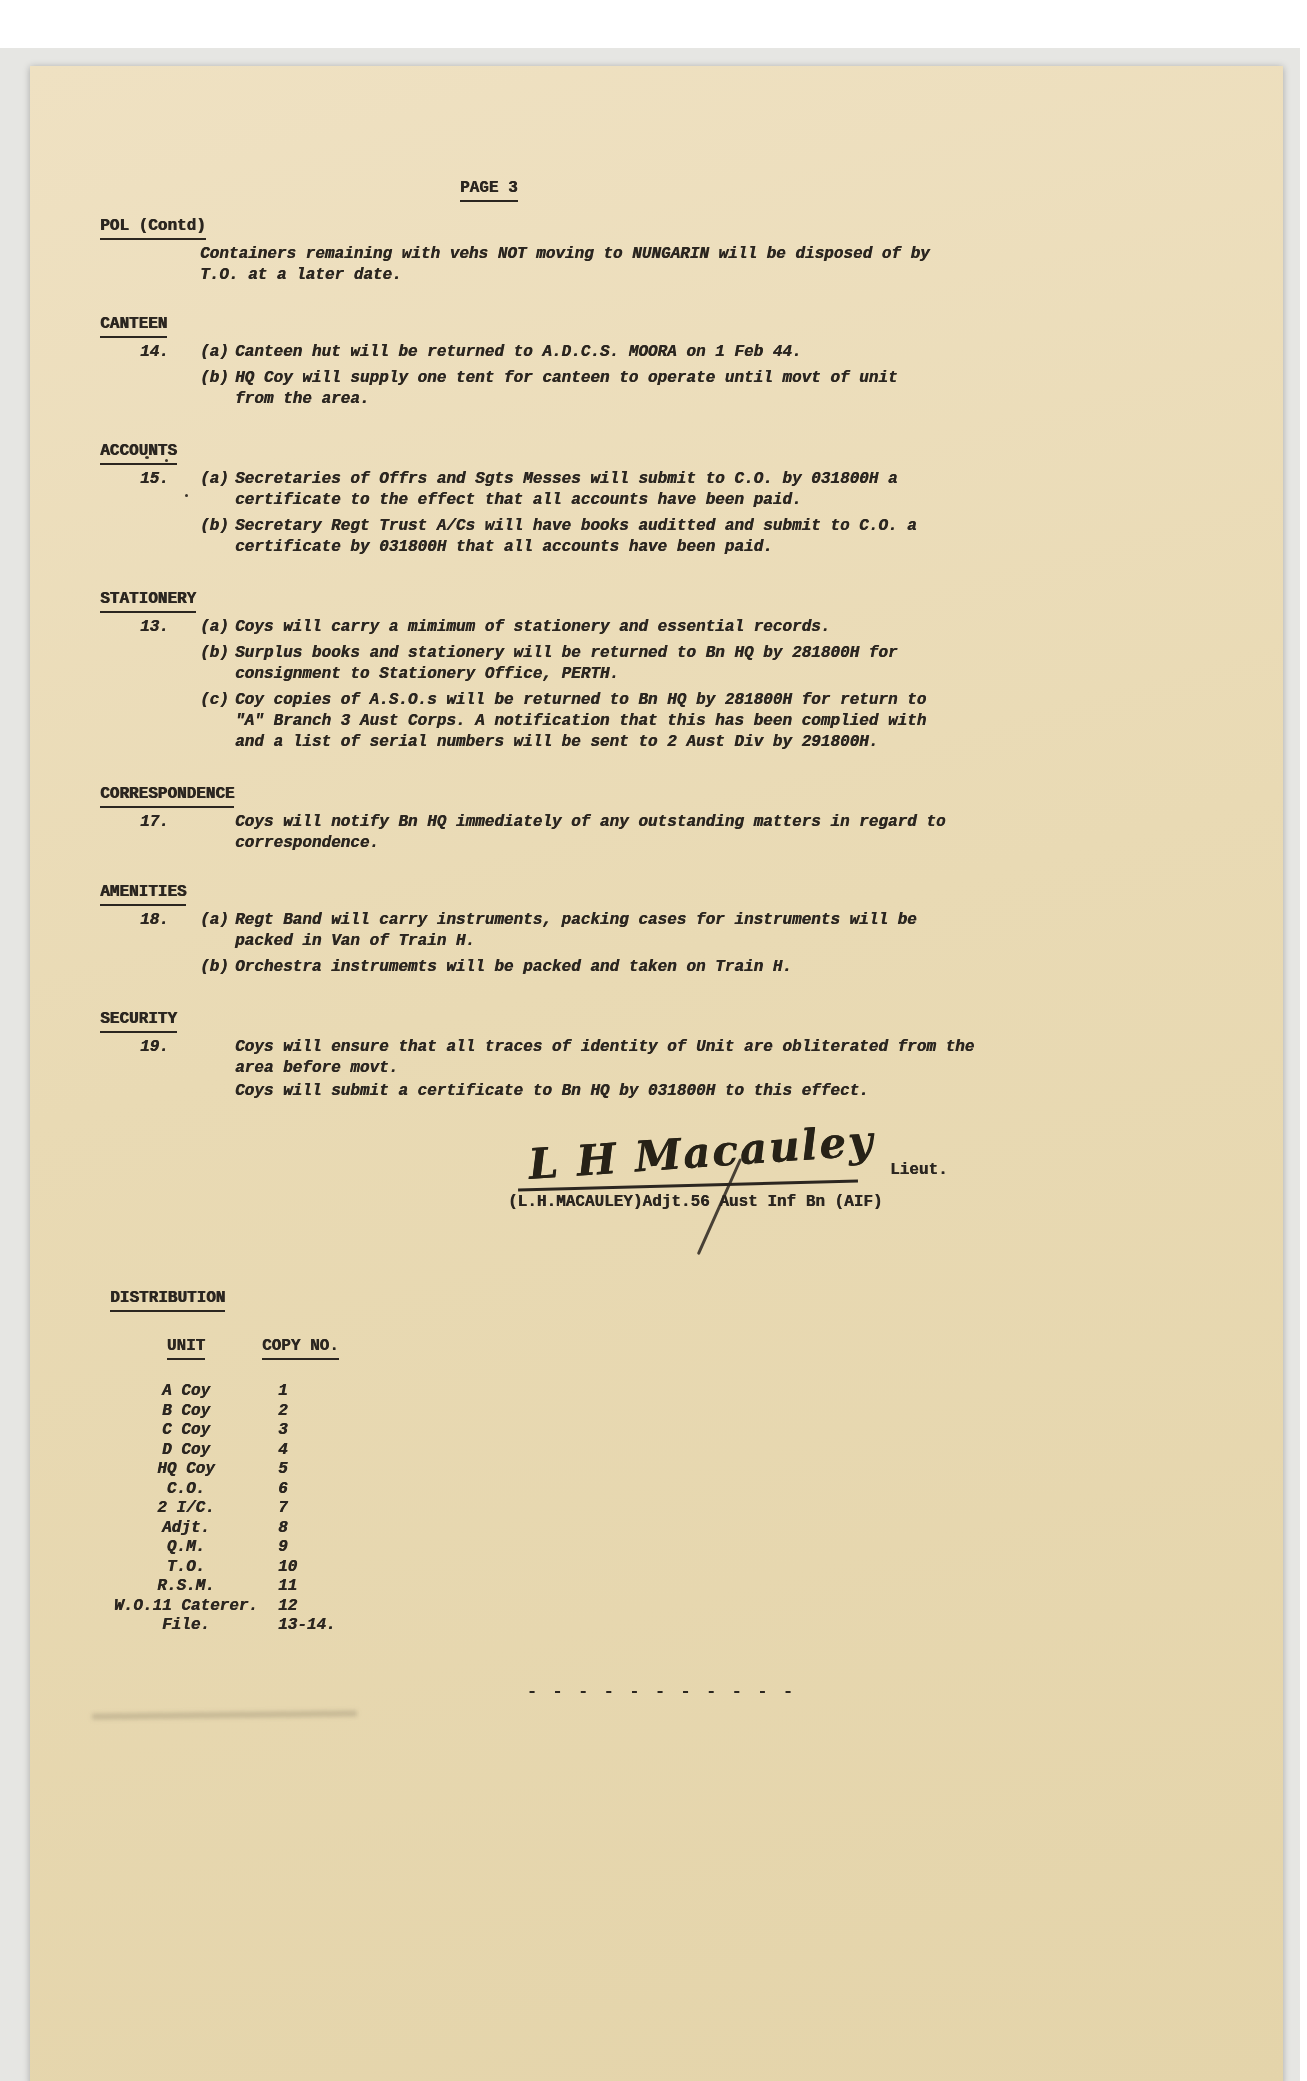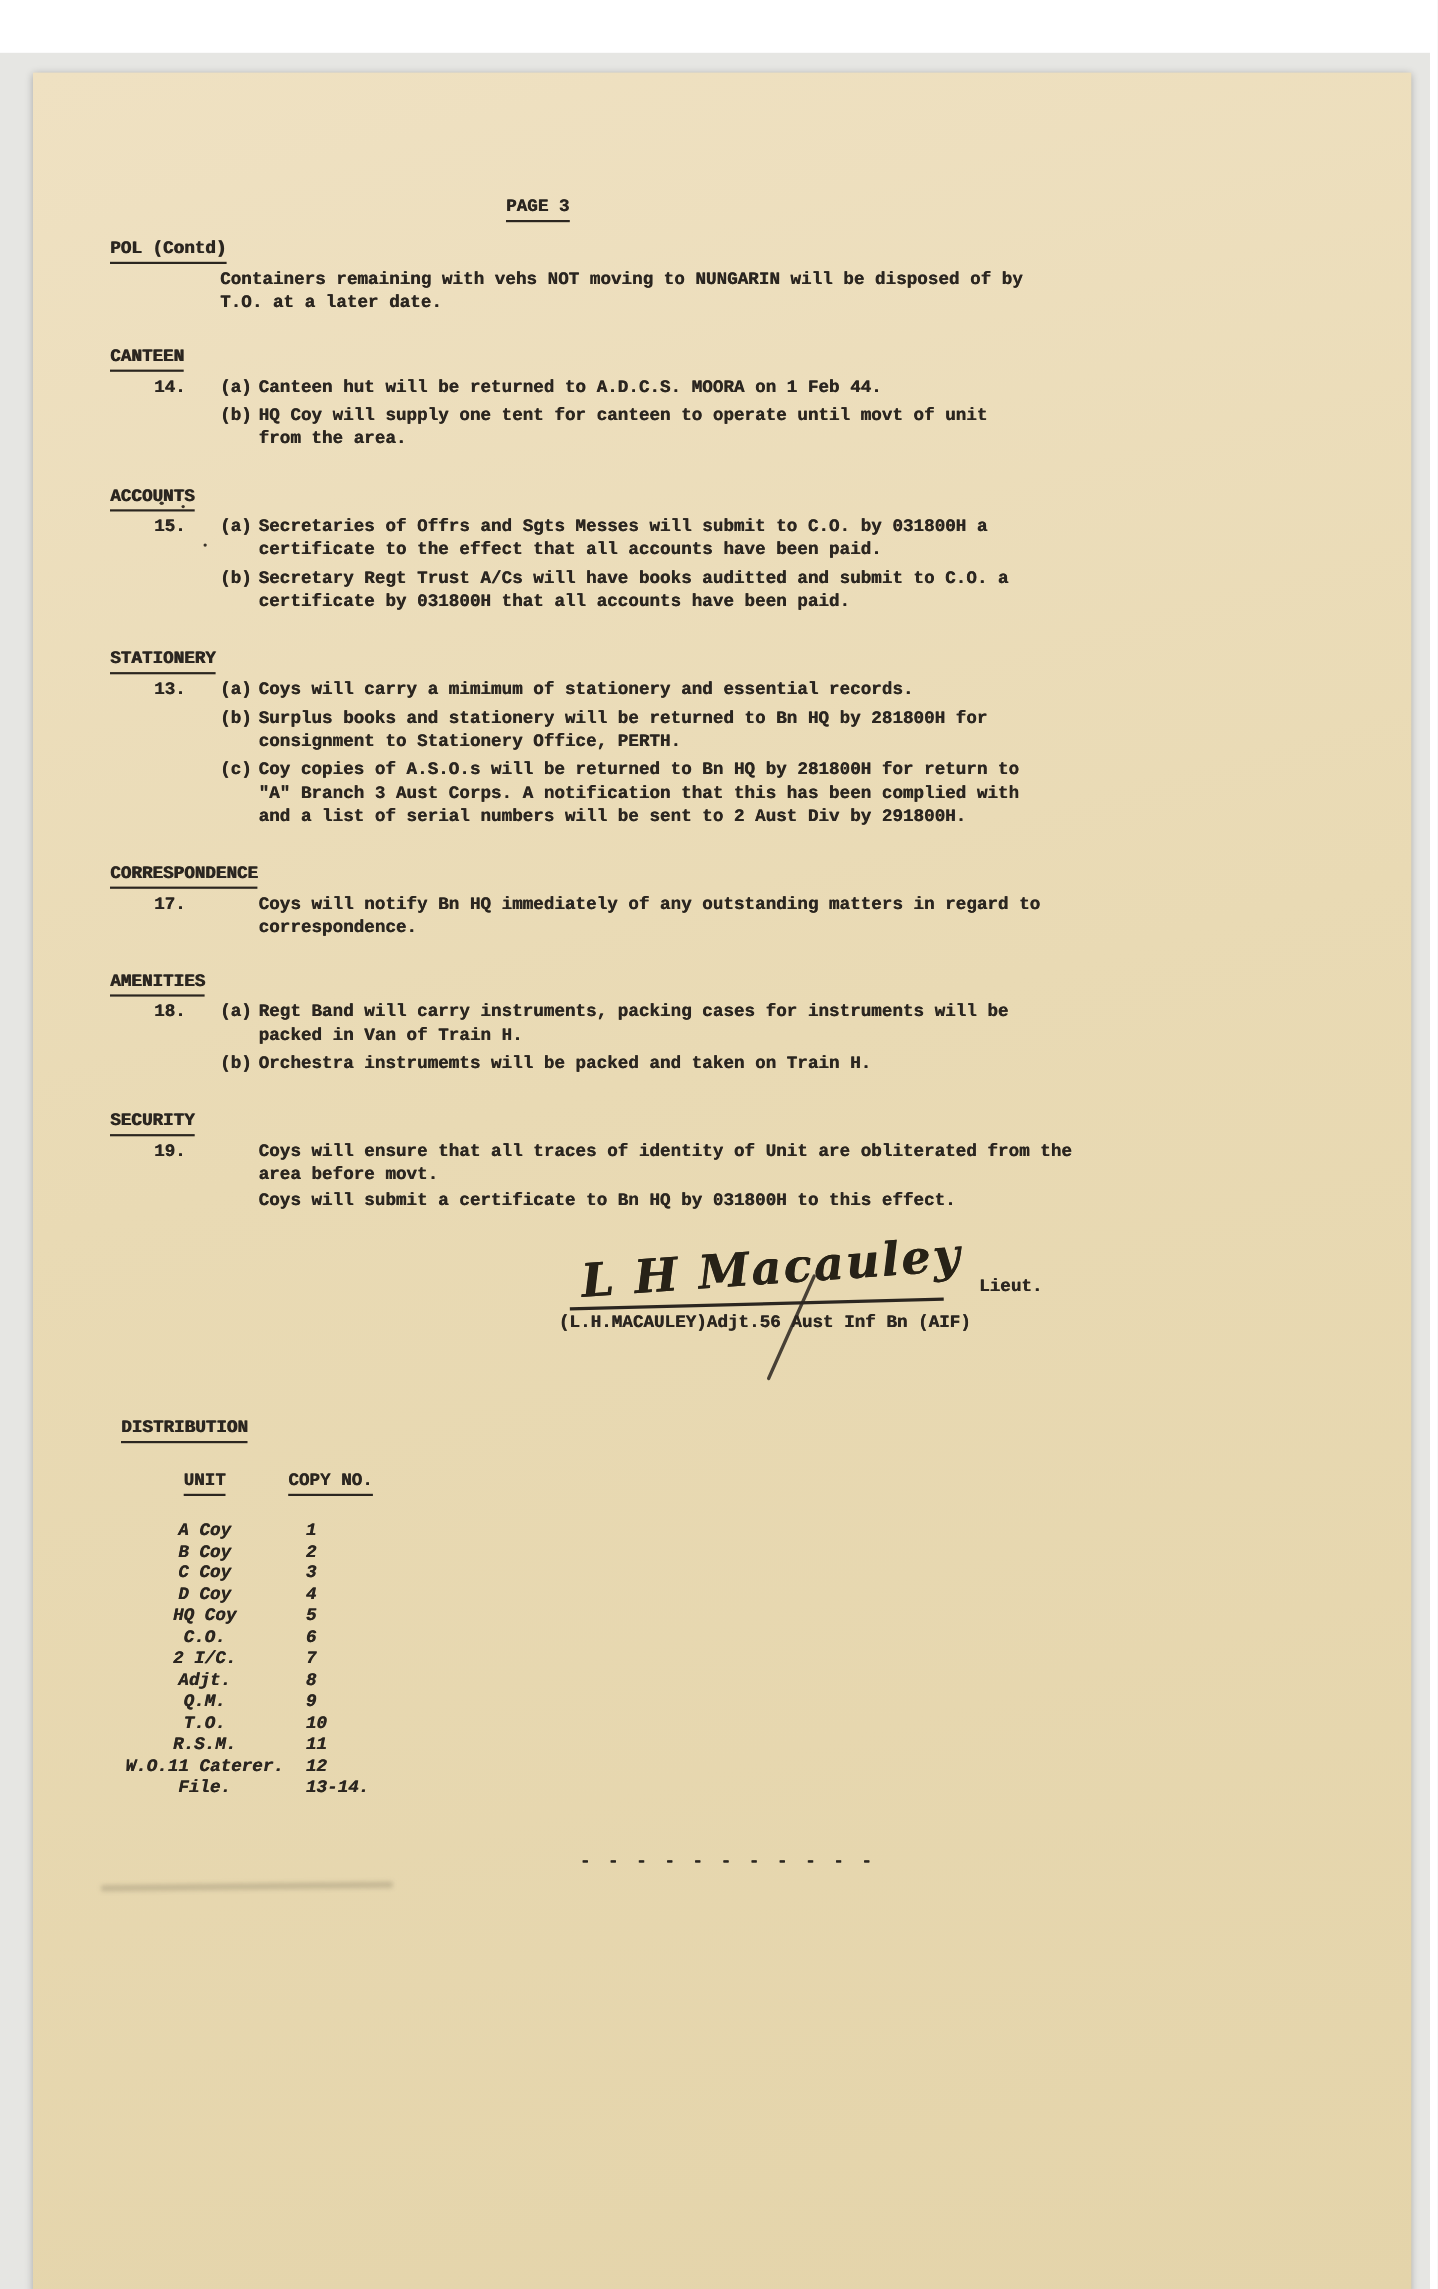--- a/index.html
+++ b/index.html
@@ -7,21 +7,21 @@
           font-family:"Liberation Mono",monospace;margin-top:48px;}
   .paper{position:absolute;left:30px;top:18px;width:1253px;height:2020px;color:#2b2620;
          background:linear-gradient(165deg,#efe1c2 0%,#e9dab4 45%,#e4d4aa 100%);
          box-shadow:0 1px 7px rgba(0,0,0,.28);}
   .type{font-weight:bold;font-size:16px;line-height:21px;text-shadow:.4px 0 currentColor;}
   .u{display:inline-block;border-bottom:2.5px solid currentColor;padding-bottom:1px;}
   .title{margin:112px 0 0 430px;width:fit-content;}
   .sec{margin:0 0 26px 70px;}
   .sec:first-of-type{margin-top:14px;}
   .sec-head{width:fit-content;text-shadow:.7px 0 currentColor;}
-  .sec-row{display:flex;margin-top:4px;}
+  .sec-row{display:flex;margin-top:4px;font-style:italic;}
   .sec-num{flex:none;width:100px;padding-left:40px;box-sizing:border-box;}
   .sec-body{width:745px;}
   .sec-body.indent{padding-left:35px;width:710px;}
   .item{display:flex;margin-bottom:5px;}
   .item-label{flex:none;width:35px;}
   .item-text{width:705px;}
   .para{width:745px;margin-bottom:2px;}
   .sig-block{position:relative;margin:28px 0 0 470px;width:500px;height:120px;}
   .sig-script{display:inline-block;font-family:"DejaVu Serif",serif;font-style:italic;
               font-size:42px;line-height:42px;transform:rotate(-4deg);color:#272217;

